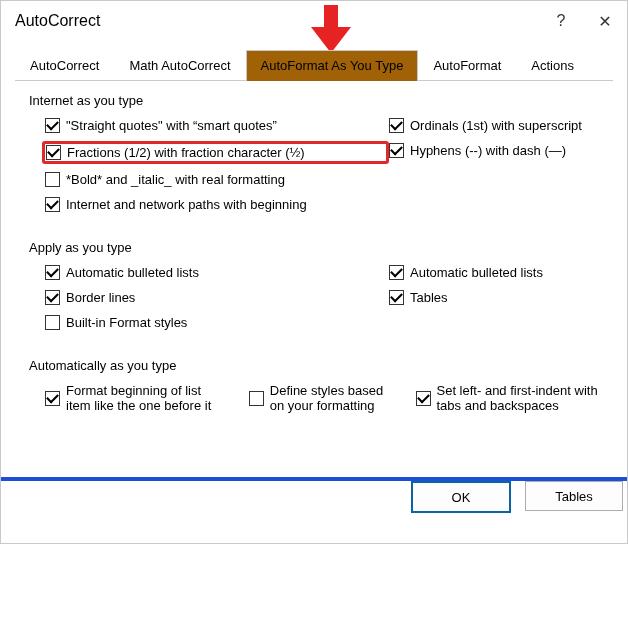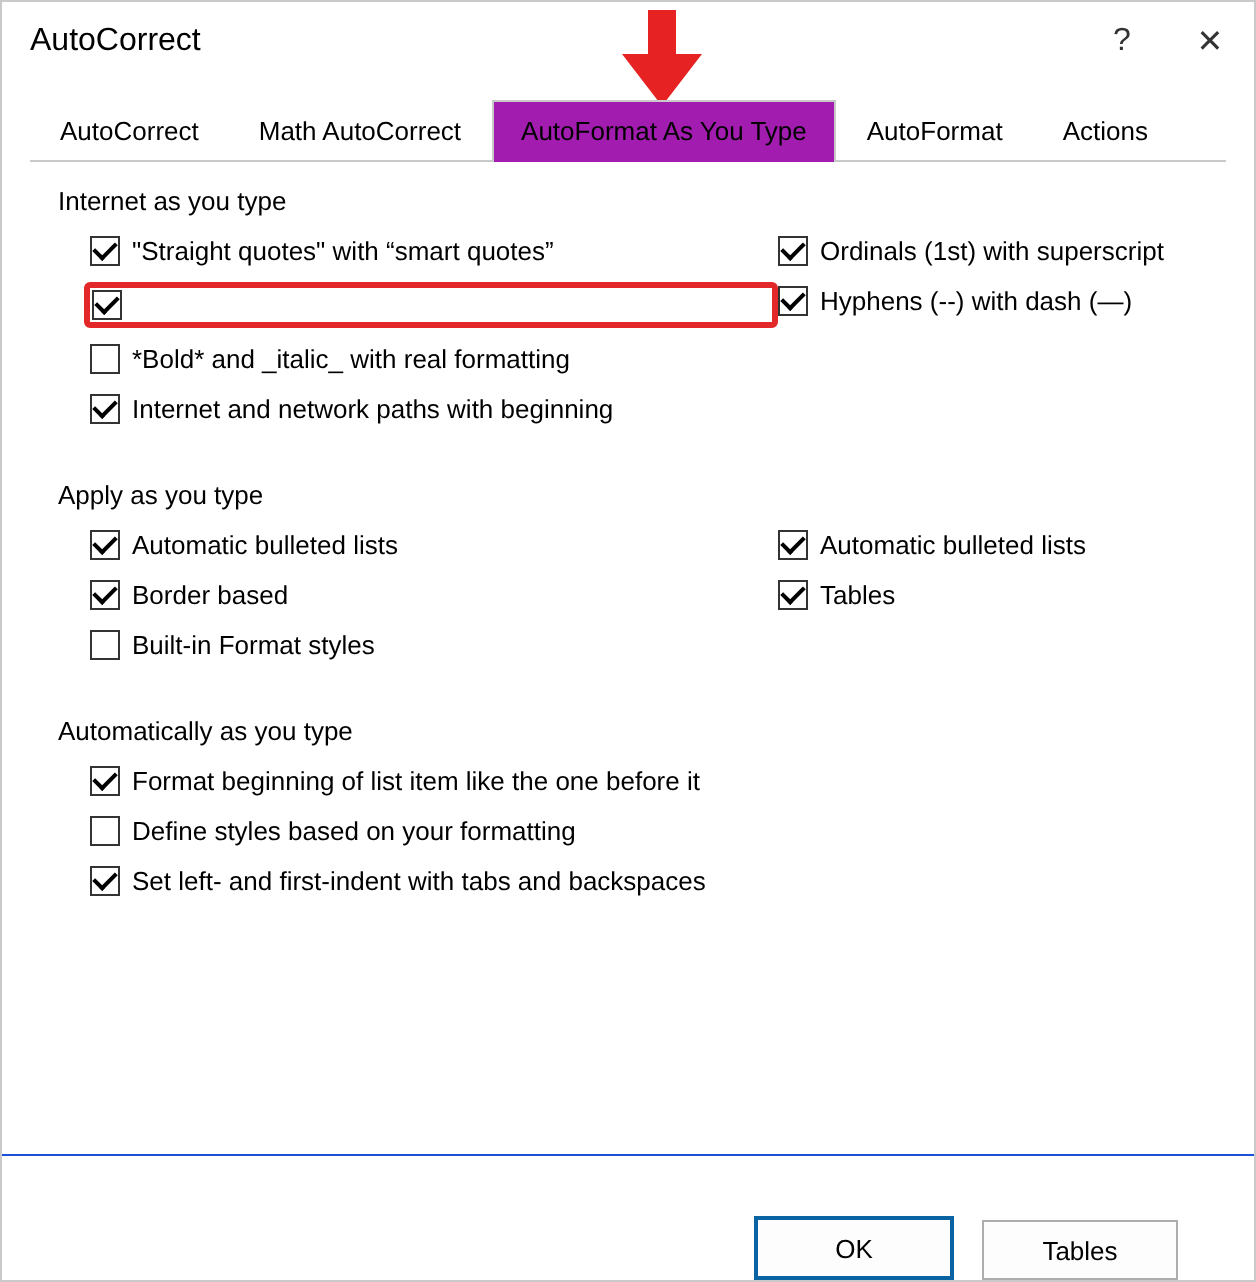--- a/index.html
+++ b/index.html
@@ -1,41 +1,41 @@
 <!DOCTYPE html>
 <html><head>
 <meta charset="utf-8">
 <style>
   html,body{margin:0;padding:0;font-family:"Segoe UI",Tahoma,sans-serif;font-size:13px;color:#000;background:#fff}
-  .dialog{width:628px;height:641px;position:relative;background:#fff;border:1px solid #c9c9c9;box-sizing:border-box}
+  .dialog{width:628px;height:544px;position:relative;background:#fff;border:1px solid #c9c9c9;box-sizing:border-box}
   .titlebar{height:40px;display:flex;align-items:center;padding:0 0 0 14px}
   .title{font-size:16px}
   .titlebar-spacer{flex:1}
   .title-btn{width:44px;height:40px;display:flex;align-items:center;justify-content:center;font-size:16px;color:#333}
   .arrow{position:absolute;top:4px;left:310px;width:40px;height:48px;pointer-events:none}
   
   .tabs{display:flex;align-items:flex-end;margin:8px 14px 0 14px;border-bottom:1px solid #c9c9c9}
   .tab{padding:7px 14px 8px 14px;border:1px solid transparent;border-bottom:none;position:relative;top:1px;white-space:nowrap}
-  .tab.active{border-color:#c9c9c9;background:#a21caf}
+  .tab.active{border-color:#c9c9c9;background:#a16207}
   
   .panel{padding:12px 28px 0 28px}
   .group{margin-bottom:26px}
   .group-title{margin-bottom:8px}
   .two-col{display:flex}
   .col{flex:1;display:flex;flex-direction:column;gap:6px}
   .col.right{flex:0 0 210px}
-  .one-col{display:flex;flex-direction:column;gap:6px}
+  .one-col{display:flex;flex-direction:row;gap:6px}
   .opt{display:flex;align-items:center;gap:6px;padding:2px 0}
   .opt.indent{margin-left:16px}
   .cb{width:15px;height:15px;border:1px solid #333;box-sizing:border-box;display:inline-flex;align-items:center;justify-content:center;background:#fff;flex:0 0 15px}
   .cb.checked::after{content:"";width:9px;height:5px;border-left:2px solid #000;border-bottom:2px solid #000;transform:rotate(-45deg) translate(1px,-1px)}
   .highlight{border:3px solid #e22828;border-radius:3px;padding:1px 6px 1px 1px;margin-left:13px}
   .highlight .cb{margin-left:0}
   
-  .footer{position:absolute;bottom:0;left:0;right:0;height:62px;border-top:1px solid #1d4ed8;display:flex;align-items:flex-end;justify-content:flex-end;padding-right:38px;gap:14px;background:#fff}
+  .footer{position:absolute;bottom:0;left:0;right:0;height:62px;border-top:4px solid #1d4ed8;display:flex;align-items:flex-start;justify-content:flex-end;padding-right:4px;gap:14px;background:#fff}
   .btn{min-width:96px;height:28px;border:1px solid #adadad;background:#fdfdfd;display:flex;align-items:center;justify-content:center}
   .btn.primary{border:2px solid #0a64a4}
 </style>
 </head>
 <body>
 
 <div class="dialog">
 
   <div class="titlebar">
     <span class="title">AutoCorrect</span>
@@ -65,20 +65,21 @@
     <div class="group">
       <div class="group-title">Internet as you type</div>
       <div class="two-col">
         <div class="col">
           <label class="opt indent">
             <span class="cb checked"></span>
             <span>"Straight quotes" with “smart quotes”</span>
           </label>
           <label class="opt highlight">
             <span class="cb checked"></span>
+            <span>Fractions (1/2) with fraction character (½)</span>
           </label>
           <label class="opt indent">
             <span class="cb"></span>
             <span>*Bold* and _italic_ with real formatting</span>
           </label>
           <label class="opt indent">
             <span class="cb checked"></span>
             <span>Internet and network paths with beginning</span>
           </label>
         </div>
@@ -98,21 +99,21 @@
     <div class="group">
       <div class="group-title">Apply as you type</div>
       <div class="two-col">
         <div class="col">
           <label class="opt indent">
             <span class="cb checked"></span>
             <span>Automatic bulleted lists</span>
           </label>
           <label class="opt indent">
             <span class="cb checked"></span>
-            <span>Border based</span>
+            <span>Border lines</span>
           </label>
           <label class="opt indent">
             <span class="cb"></span>
             <span>Built-in Format styles</span>
           </label>
         </div>
         <div class="col right">
           <label class="opt">
             <span class="cb checked"></span>
             <span>Automatic bulleted lists</span>

